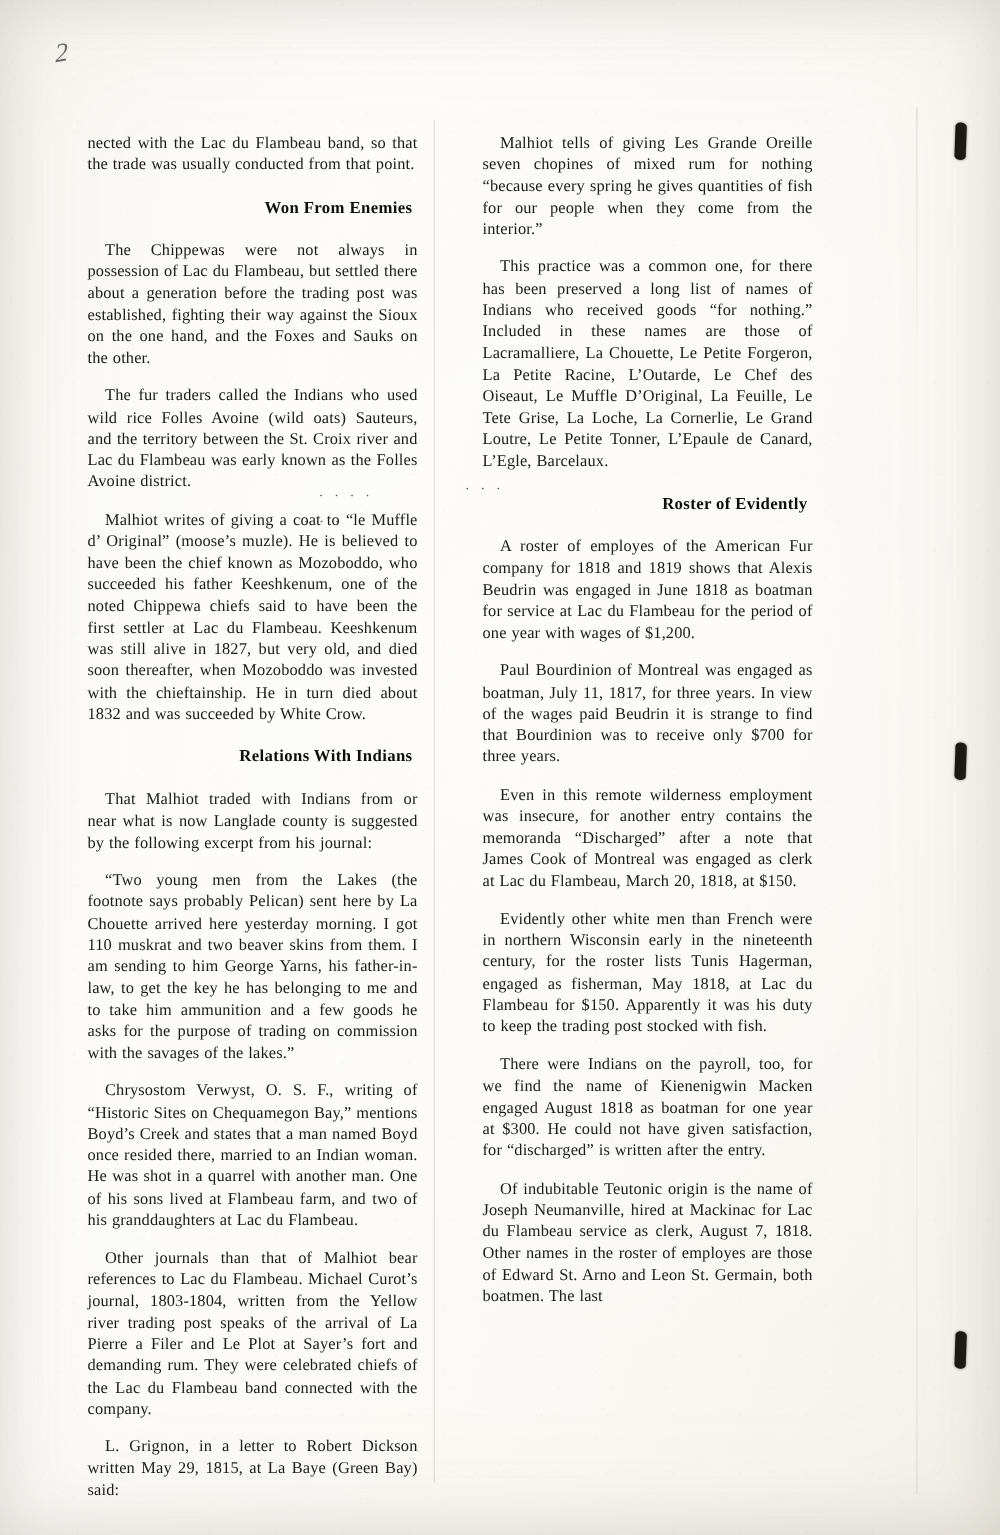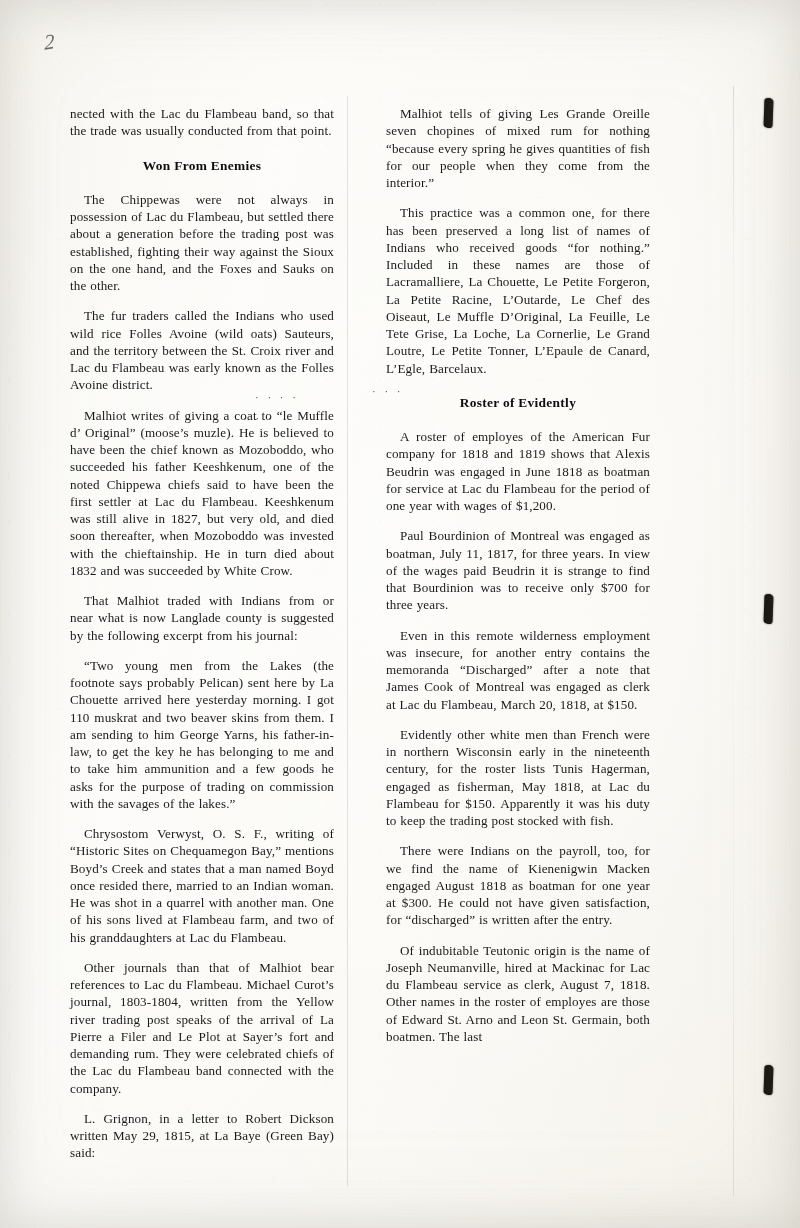--- a/index.html
+++ b/index.html
@@ -79,21 +79,21 @@
     word-spacing: 0.5px;
     letter-spacing: 0.12px;
     font-family: "Liberation Serif", "DejaVu Serif", serif;
   }
   p.para.cont { text-indent: 0; }
   h2.subhead {
     margin: 17px;
     font-size: 13.4px;
     line-height: 17.25px;
     font-weight: bold;
-    text-align: center;
+    text-align: right;
     color: #0e0e0e;
     letter-spacing: 0.3px;
     font-family: "Liberation Serif", "DejaVu Serif", serif;
   }
 
   
   #scan-noise {
     position: absolute;
     inset: 0;
     pointer-events: none;
@@ -158,20 +158,21 @@
 
   <div class="gutter-rule"></div>
 
   <div id="article">
     <div class="column" id="col-left">
         <p class="para cont">nected with the Lac du Flambeau band, so that the trade was usually conducted from that point.</p>
         <h2 class="subhead">Won From Enemies</h2>
         <p class="para">The Chippewas were not always in possession of Lac du Flambeau, but settled there about a generation before the trading post was established, fighting their way against the Sioux on the one hand, and the Foxes and Sauks on the other.</p>
         <p class="para">The fur traders called the Indians who used wild rice Folles Avoine (wild oats) Sauteurs, and the territory between the St. Croix river and Lac du Flambeau was early known as the Folles Avoine district.</p>
         <p class="para">Malhiot writes of giving a coat to “le Muffle d’ Original” (moose’s muzle). He is believed to have been the chief known as Mozoboddo, who succeeded his father Keeshkenum, one of the noted Chippewa chiefs said to have been the first settler at Lac du Flambeau. Keeshkenum was still alive in 1827, but very old, and died soon thereafter, when Mozoboddo was invested with the chieftainship. He in turn died about 1832 and was succeeded by White Crow.</p>
+        <h2 class="subhead">Relations With Indians</h2>
         <p class="para">That Malhiot traded with Indians from or near what is now Langlade county is suggested by the following excerpt from his journal:</p>
         <p class="para">“Two young men from the Lakes (the footnote says probably Pelican) sent here by La Chouette arrived here yesterday morning. I got 110 muskrat and two beaver skins from them. I am sending to him George Yarns, his father-in-law, to get the key he has belonging to me and to take him ammunition and a few goods he asks for the purpose of trading on commission with the savages of the lakes.”</p>
         <p class="para">Chrysostom Verwyst, O. S. F., writing of “Historic Sites on Chequamegon Bay,” mentions Boyd’s Creek and states that a man named Boyd once resided there, married to an Indian woman. He was shot in a quarrel with another man. One of his sons lived at Flambeau farm, and two of his granddaughters at Lac du Flambeau.</p>
         <p class="para">Other journals than that of Malhiot bear references to Lac du Flambeau. Michael Curot’s journal, 1803-1804, written from the Yellow river trading post speaks of the arrival of La Pierre a Filer and Le Plot at Sayer’s fort and demanding rum. They were celebrated chiefs of the Lac du Flambeau band connected with the company.</p>
         <p class="para">L. Grignon, in a letter to Robert Dickson written May 29, 1815, at La Baye (Green Bay) said:</p>
       </div>
     <div class="column" id="col-right">
         <p class="para">Malhiot tells of giving Les Grande Oreille seven chopines of mixed rum for nothing “because every spring he gives quantities of fish for our people when they come from the interior.”</p>
         <p class="para">This practice was a common one, for there has been preserved a long list of names of Indians who received goods “for nothing.” Included in these names are those of Lacramalliere, La Chouette, Le Petite Forgeron, La Petite Racine, L’Outarde, Le Chef des Oiseaut, Le Muffle D’Original, La Feuille, Le Tete Grise, La Loche, La Cornerlie, Le Grand Loutre, Le Petite Tonner, L’Epaule de Canard, L’Egle, Barcelaux.</p>
         <h2 class="subhead">Roster of Evidently</h2>

